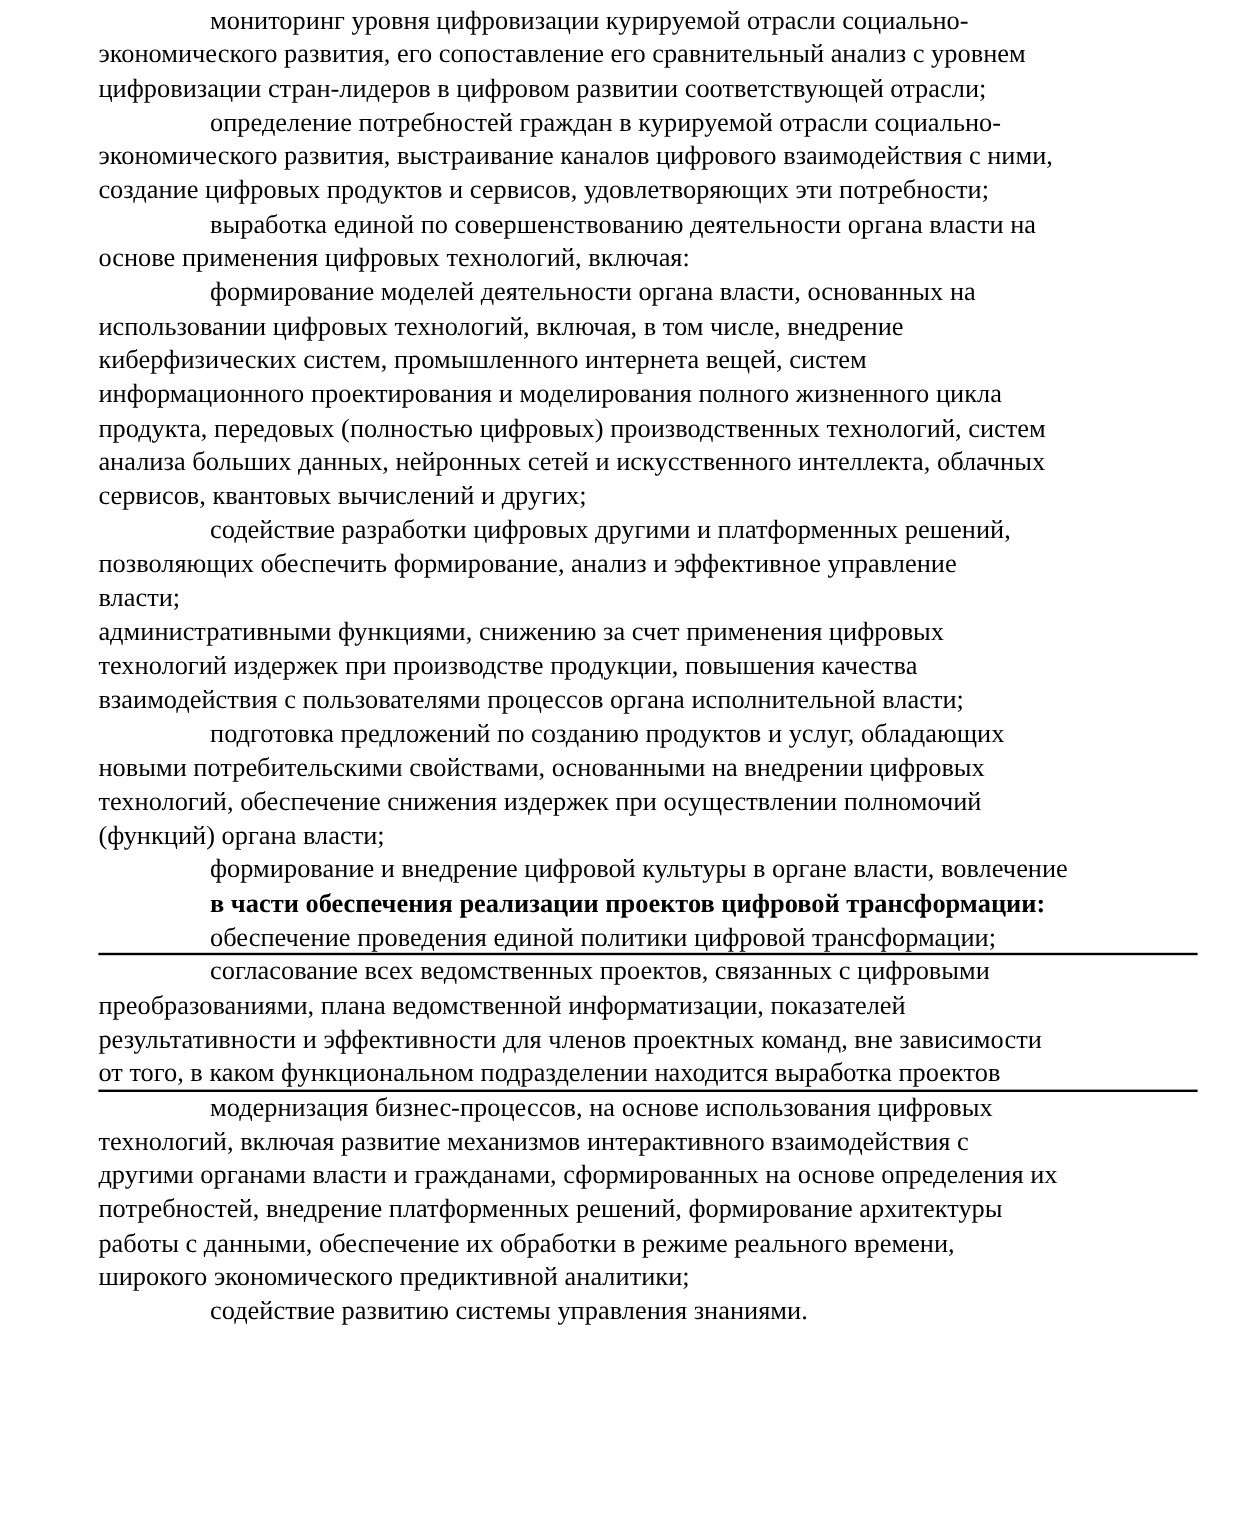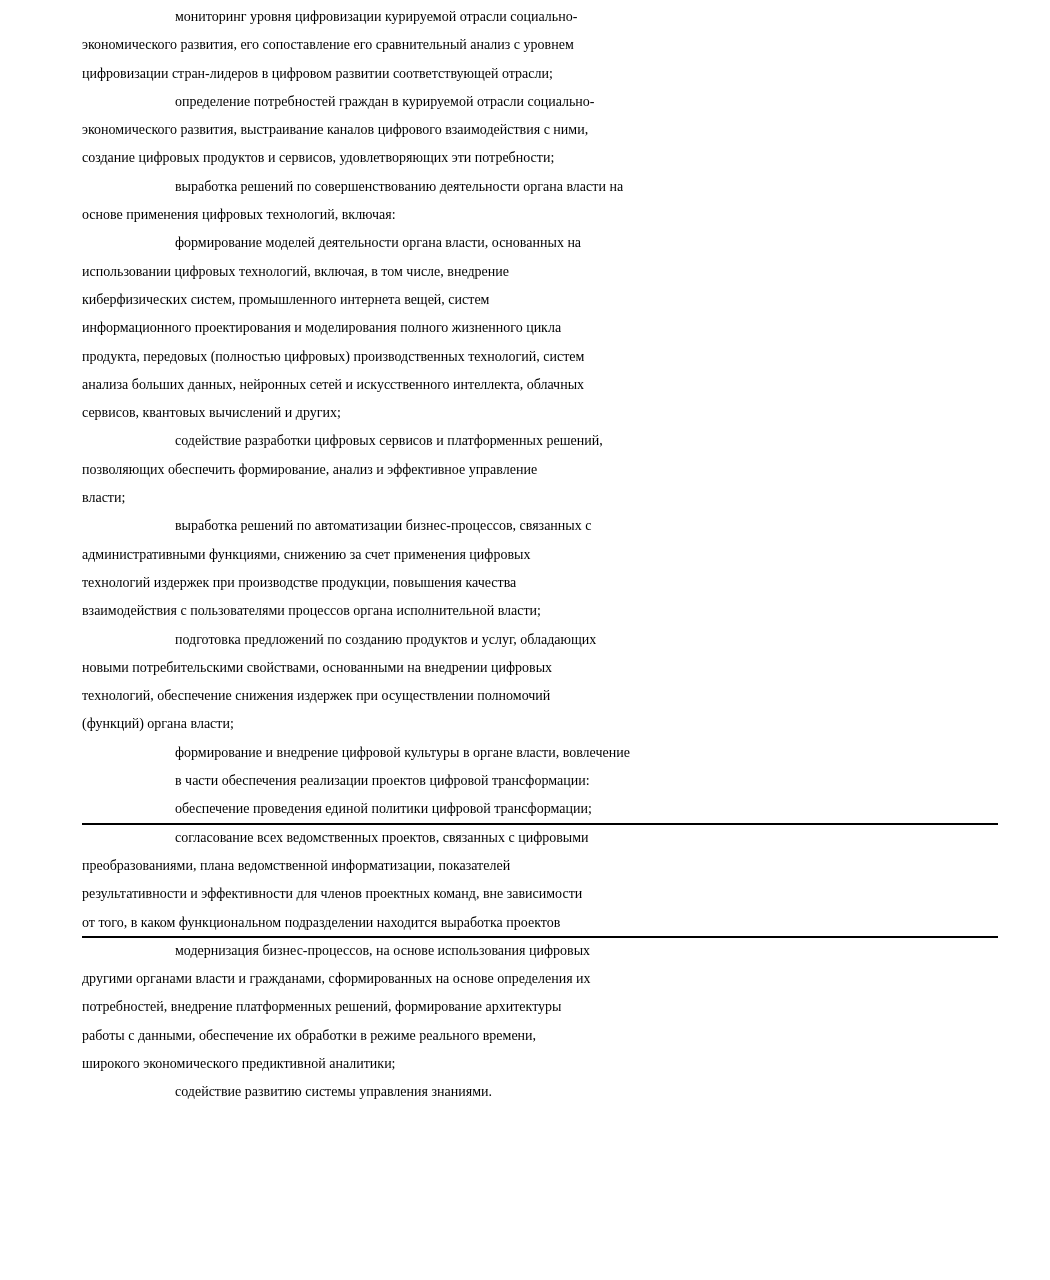--- a/index.html
+++ b/index.html
@@ -5,26 +5,26 @@
   html, body { margin: 0; padding: 0; background: #ffffff; }
   .page {
     position: relative;
     width: 1050px;
     height: 1280px;
     box-sizing: border-box;
     background: #ffffff;
     overflow: hidden;
     padding: 3px 40px 0 82px;
     font-family: "Liberation Serif", "DejaVu Serif", serif;
-    font-size: 14px;
+    font-size: 22px;
     line-height: 28.3px;
     color: #000000;
   }
   .para { margin: 0; }
-  .para.bold { font-weight: normal; }
+  .para.bold { font-weight: bold; }
   .line { white-space: nowrap; }
   .line.first { padding-left: 93px; }
   .rule {
     width: 916px;
     height: 2px;
     background: #000000;
     margin: -1px 0;
   }
 </style>
 </head>
@@ -36,39 +36,38 @@
         <div class="line first">мониторинг уровня цифровизации курируемой отрасли социально-</div>
         <div class="line">экономического развития, его сопоставление его сравнительный анализ с уровнем</div>
         <div class="line">цифровизации стран-лидеров в цифровом развитии соответствующей отрасли;</div>
       </div>
       <div class="para">
         <div class="line first">определение потребностей граждан в курируемой отрасли социально-</div>
         <div class="line">экономического развития, выстраивание каналов цифрового взаимодействия с ними,</div>
         <div class="line">создание цифровых продуктов и сервисов, удовлетворяющих эти потребности;</div>
       </div>
       <div class="para">
-        <div class="line first">выработка решений по совершенствованию деятельности органа власти на</div>
+        <div class="line first">выработка единой по совершенствованию деятельности органа власти на</div>
         <div class="line">основе применения цифровых технологий, включая:</div>
       </div>
       <div class="para">
         <div class="line first">формирование моделей деятельности органа власти, основанных на</div>
         <div class="line">использовании цифровых  технологий, включая, в том числе, внедрение</div>
         <div class="line">киберфизических систем, промышленного интернета вещей, систем</div>
         <div class="line">информационного проектирования и моделирования полного жизненного цикла</div>
         <div class="line">продукта, передовых (полностью цифровых) производственных технологий, систем</div>
         <div class="line">анализа больших данных, нейронных сетей и искусственного интеллекта, облачных</div>
         <div class="line">сервисов, квантовых вычислений и других;</div>
       </div>
       <div class="para">
-        <div class="line first">содействие разработки цифровых сервисов и платформенных решений,</div>
+        <div class="line first">содействие разработки цифровых другими и платформенных решений,</div>
         <div class="line">позволяющих обеспечить формирование, анализ и эффективное управление</div>
         <div class="line">власти;</div>
       </div>
       <div class="para">
-        <div class="line first">выработка решений по автоматизации бизнес-процессов, связанных с</div>
         <div class="line">административными функциями, снижению за счет применения цифровых</div>
         <div class="line">технологий издержек при производстве продукции, повышения качества</div>
         <div class="line">взаимодействия с пользователями процессов органа исполнительной власти;</div>
       </div>
       <div class="para">
         <div class="line first">подготовка предложений по созданию продуктов и услуг, обладающих</div>
         <div class="line">новыми потребительскими свойствами, основанными на внедрении цифровых</div>
         <div class="line">технологий, обеспечение снижения издержек при осуществлении полномочий</div>
         <div class="line">(функций) органа власти;</div>
       </div>
@@ -84,20 +83,21 @@
       <div class="rule"></div>
       <div class="para">
         <div class="line first">согласование всех ведомственных проектов, связанных с цифровыми</div>
         <div class="line">преобразованиями, плана ведомственной информатизации, показателей</div>
         <div class="line">результативности и эффективности для членов проектных команд, вне зависимости</div>
         <div class="line">от того, в каком функциональном подразделении находится выработка проектов</div>
       </div>
       <div class="rule"></div>
       <div class="para">
         <div class="line first">модернизация бизнес-процессов, на основе использования цифровых</div>
+        <div class="line">технологий, включая развитие механизмов интерактивного взаимодействия с</div>
         <div class="line">другими органами власти и гражданами, сформированных на основе определения их</div>
         <div class="line">потребностей, внедрение платформенных решений, формирование архитектуры</div>
         <div class="line">работы с данными, обеспечение их обработки в режиме реального времени,</div>
         <div class="line">широкого экономического предиктивной аналитики;</div>
       </div>
       <div class="para">
         <div class="line first">содействие развитию системы управления знаниями.</div>
       </div>
     </div>
 </div>

